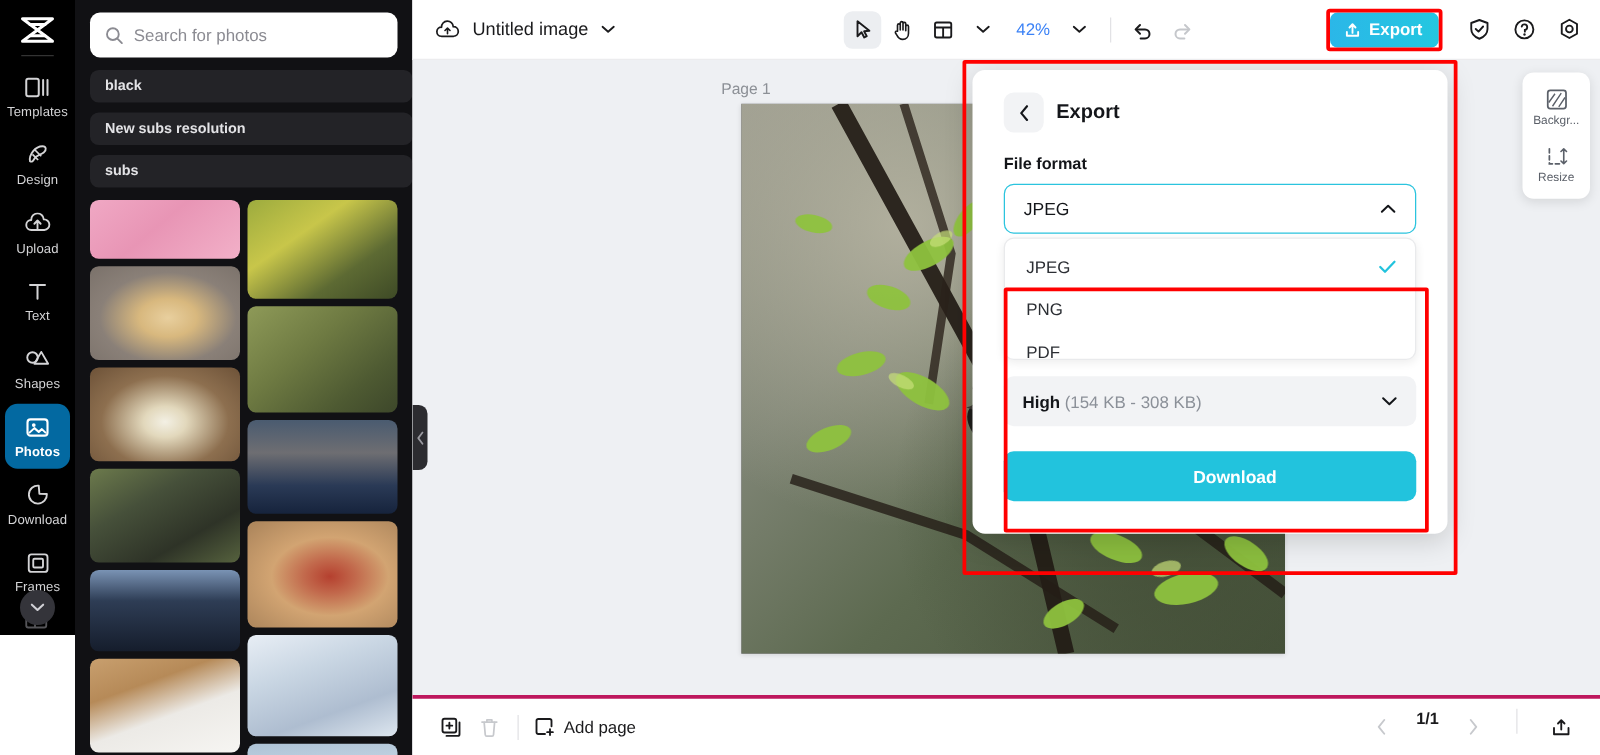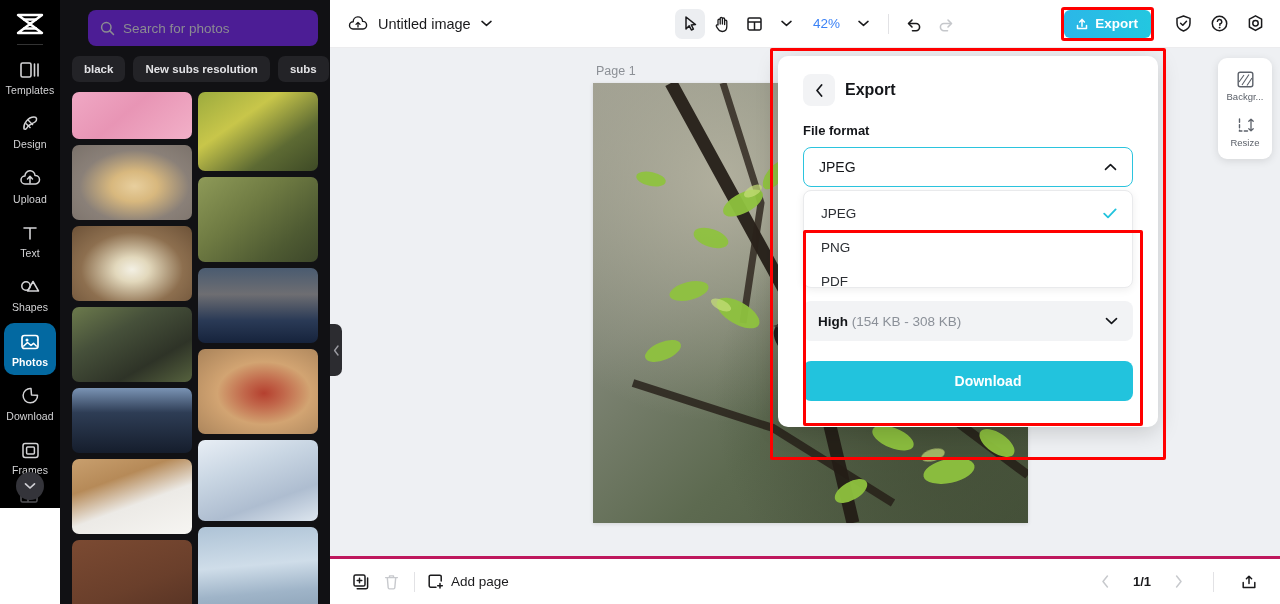--- a/index.html
+++ b/index.html
@@ -36,25 +36,25 @@
     display:flex; align-items:center; justify-content:center; cursor: pointer;
   }
 
   
   #panel {
     width: 270px; flex: 0 0 270px; height: 604px; background: #111114;
     position: relative; overflow: hidden;
   }
   #search-wrap { padding: 10px 12px 0 12px; }
   #search-box {
-    height: 36px; background: #4c1d95; border-radius: 8px;
-    display: flex; align-items: center; gap: 8px; padding: 0 12px; margin-left: 16px;
+    height: 36px; background: #ffffff; border-radius: 8px;
+    display: flex; align-items: center; gap: 8px; padding: 0 12px;
   }
   #search-box .stxt { color: #8b8b92; font-size: 13.5px; }
-  #chips { display: flex; gap: 8px; padding: 10px 0 10px 12px; overflow: hidden; white-space: nowrap; }
+  #chips { display: flex; gap: 8px; padding: 10px 0 10px 12px; overflow: hidden; white-space: nowrap; flex-direction: column; }
   .chip {
     background: #232327; color: #e3e3e6; font-size: 11.5px; font-weight: bold;
     border-radius: 7px; padding: 7px 12px; flex: 0 0 auto; cursor: pointer;
   }
   #grid { display: flex; gap: 6px; padding: 0 12px; height: 520px; overflow: hidden; }
   .gcol { display: flex; flex-direction: column; gap: 6px; width: 50%; }
   .thumb { width: 100%; border-radius: 7px; overflow: hidden; position: relative; cursor: pointer; }
 
   
   #main { flex: 1 1 auto; height: 604px; display: flex; flex-direction: column; background: #eef0f3; position: relative; }
@@ -81,21 +81,21 @@
     height: 28px; border-radius: 6px; background: linear-gradient(90deg,#2bb7e8,#23c7e0);
     color: #fff; font-size: 13.5px; font-weight: bold; display: flex; align-items: center;
     gap: 6px; padding: 0 13px 0 11px; cursor: pointer;
   }
   #export-hl .hlbox {
     position: absolute; inset: 0; border: 3px solid #ff0000; border-radius: 3px; pointer-events: none;
   }
 
   
   #canvas-area { flex: 1 1 auto; position: relative; overflow: hidden; }
-  #page-label { position: absolute; left: 266px; top: 16px; font-size: 12.5px; color: #8c9096; }
+  #page-label { position: absolute; left: 247px; top: 16px; font-size: 12.5px; color: #8c9096; }
   #artboard {
     position: absolute; left: 263px; top: 35px; width: 435px; height: 440px;
     background: #777; overflow: hidden; box-shadow: 0 1px 4px rgba(0,0,0,.12);
   }
 
   
   #collapse {
     position: absolute; left: 0px; top: 276px; width: 12px; height: 52px;
     background: #2c2c30; border-radius: 0 7px 7px 0; display: flex;
     align-items: center; justify-content: center; cursor: pointer; z-index: 6;
@@ -111,21 +111,21 @@
   .rf-item .rf-lb { font-size: 9.5px; color: #5b6069; line-height: 1; }
 
   
   #bottombar {
     height: 48px; flex: 0 0 48px; background: #fff; border-top: 3px solid #be185d;
     display: flex; align-items: center; padding: 0 16px; position: relative; z-index: 5;
   }
   .bbtn { width: 30px; height: 30px; display: flex; align-items: center; justify-content: center; cursor: pointer; }
   #addpage { display: flex; align-items: center; gap: 7px; cursor: pointer; margin-left: 4px; }
   #addpage .apl { font-size: 13.5px; color: #1a1a1c; }
-  #page-nav { margin-left: auto; display: flex; align-items: center; gap: 12px; }
+  #page-nav { margin-left: auto; display: flex; gap: 12px; }
   #page-nav .pn { font-size: 13px; color: #1a1a1c; font-weight: bold; }
 
   
   #export-pop {
     position: absolute; left: 448px; top: 8px; width: 380px; background: #fff;
     border-radius: 10px; box-shadow: 0 5px 22px rgba(0,0,0,.17); z-index: 20;
     padding: 18px 25px 26px 25px;
   }
   #pop-outer-hl {
     position: absolute; left: 440px; top: 0px; width: 396px; height: 412px;

